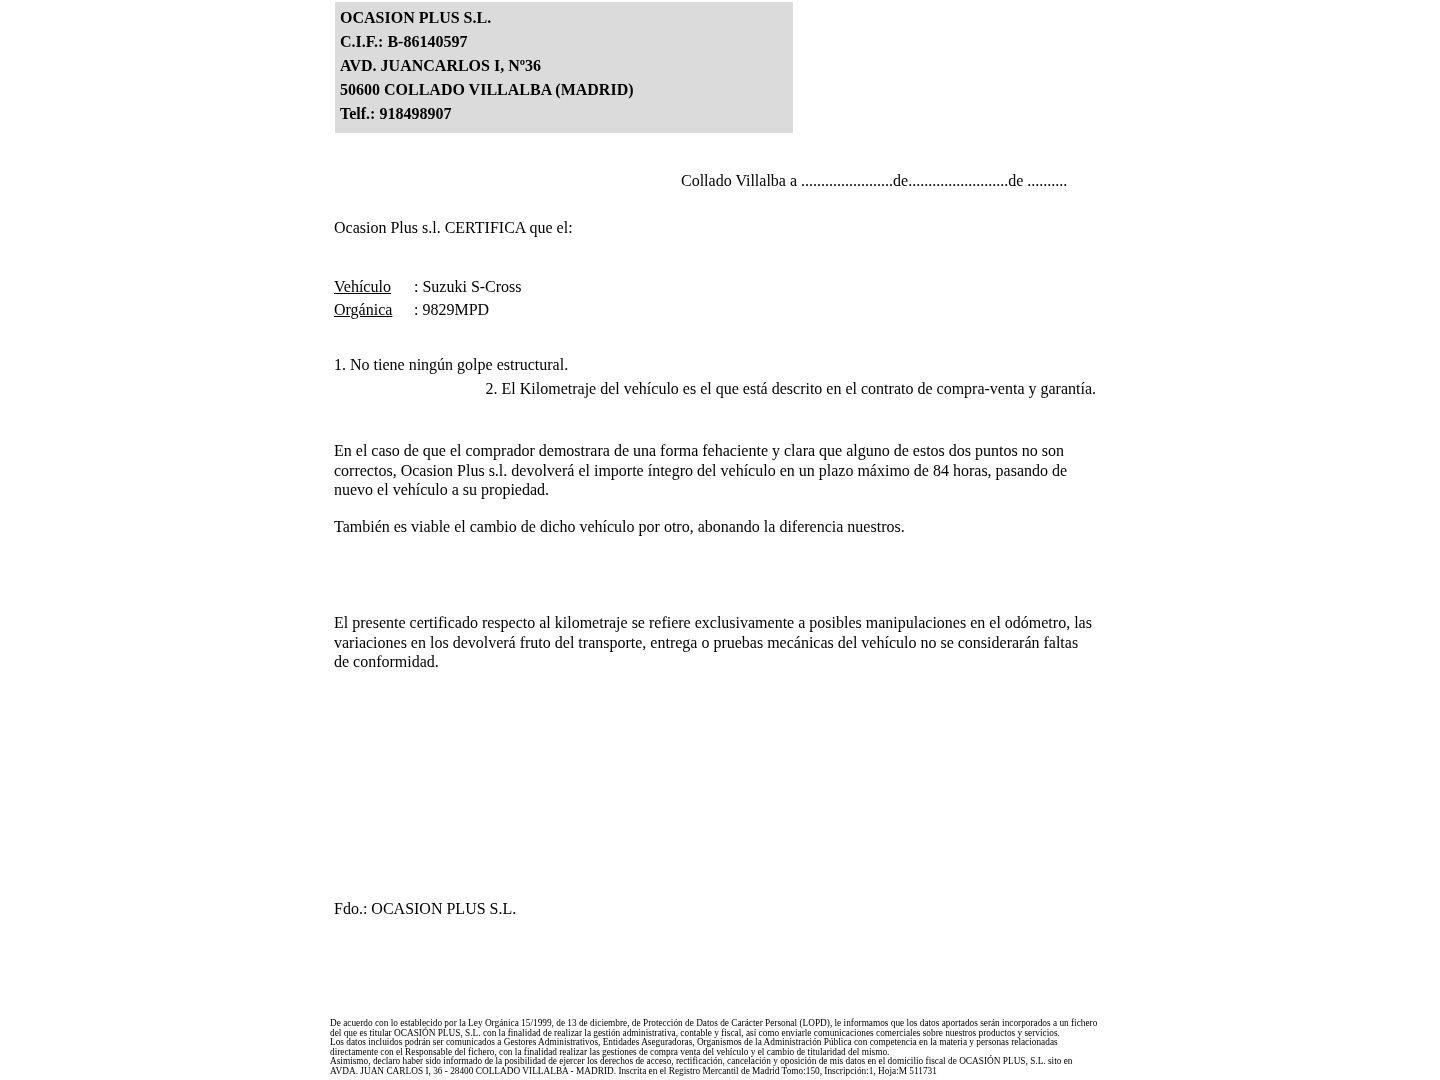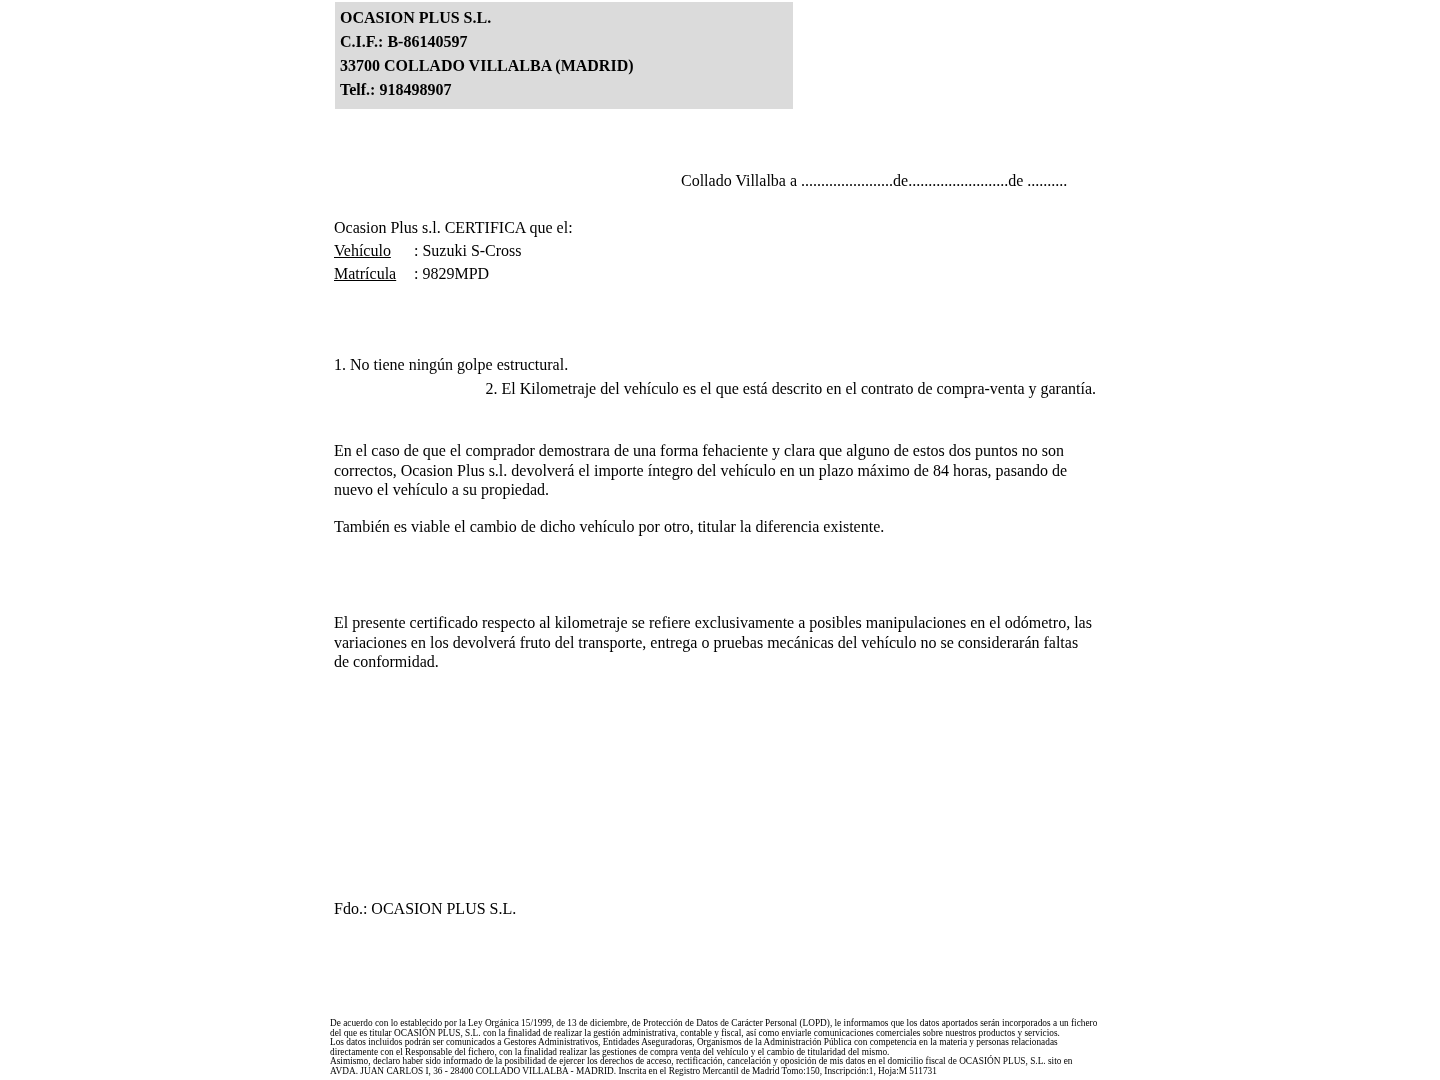--- a/index.html
+++ b/index.html
@@ -42,20 +42,21 @@
     width: 762px;
     font-size: 16px;
     line-height: 19.5px;
   }
 
   .field-line { white-space: nowrap; }
   .field-label {
     display: inline-block;
     width: 80px;
     text-decoration: underline;
+    margin-top: 36px;
   }
 
   .signature {
     left: 334px;
     top: 864px;
     font-size: 16px;
     margin-top: 36px;
   }
 
   .legal {
@@ -67,41 +68,42 @@
   }
 </style>
 </head>
 <body>
 
 <div class="page">
 
   <div class="abs header-box">
     <div>OCASION PLUS S.L.</div>
     <div>C.I.F.: B-86140597</div>
-    <div>33700 COLLADO VILLALBA (MADRID)</div>
+    <div>AVD. JUANCARLOS I, Nº36</div>
+    <div>50600 COLLADO VILLALBA (MADRID)</div>
     <div>Telf.: 918498907</div>
   </div>
 
   <div class="abs date-line">Collado Villalba a .......................de.........................de ..........</div>
 
   <div class="abs body-text" style="top:218px;">Ocasion Plus s.l. CERTIFICA que el:</div>
 
   <div class="abs body-text field-line" style="top:241px;">
     <span class="field-label">Vehículo</span><span>: Suzuki S-Cross</span>
   </div>
 
   <div class="abs body-text field-line" style="top:264px;">
-    <span class="field-label">Matrícula</span><span>: 9829MPD</span>
+    <span class="field-label">Orgánica</span><span>: 9829MPD</span>
   </div>
 
   <div class="abs body-text" style="top:326px;margin-top:29px;">1. No tiene ningún golpe estructural.</div>
   <div class="abs body-text" style="top:379px;text-align:right;">2. El Kilometraje del vehículo es el que está descrito en el contrato de compra-venta y garantía.</div>
 
   <div class="abs body-text" style="top:441px;">En el caso de que el comprador demostrara de una forma fehaciente y clara que alguno de estos dos puntos no son correctos, Ocasion Plus s.l. devolverá el importe íntegro del vehículo en un plazo máximo de 84 horas, pasando de nuevo el vehículo a su propiedad.</div>
-  <div class="abs body-text" style="top:517px;">También es viable el cambio de dicho vehículo por otro, titular la diferencia existente.</div>
+  <div class="abs body-text" style="top:517px;">También es viable el cambio de dicho vehículo por otro, abonando la diferencia nuestros.</div>
   <div class="abs body-text" style="top:613px;">El presente certificado respecto al kilometraje se refiere exclusivamente a posibles manipulaciones en el odómetro, las variaciones en los devolverá fruto del transporte, entrega o pruebas mecánicas del vehículo no se considerarán faltas de conformidad.</div>
 
   <div class="abs signature">Fdo.: OCASION PLUS S.L.</div>
 
   <div class="abs legal">
     <div>De acuerdo con lo establecido por la Ley Orgánica 15/1999, de 13 de diciembre, de Protección de Datos de Carácter Personal (LOPD), le informamos que los datos aportados serán incorporados a un fichero del que es titular OCASIÓN PLUS, S.L. con la finalidad de realizar la gestión administrativa, contable y fiscal, así como enviarle comunicaciones comerciales sobre nuestros productos y servicios.</div>
     <div>Los datos incluidos podrán ser comunicados a Gestores Administrativos, Entidades Aseguradoras, Organismos de la Administración Pública con competencia en la materia y personas relacionadas directamente con el Responsable del fichero, con la finalidad realizar las gestiones de compra venta del vehículo y el cambio de titularidad del mismo.</div>
     <div>Asimismo, declaro haber sido informado de la posibilidad de ejercer los derechos de acceso, rectificación, cancelación y oposición de mis datos en el domicilio fiscal de OCASIÓN PLUS, S.L. sito en AVDA. JUAN CARLOS I, 36 - 28400 COLLADO VILLALBA - MADRID. Inscrita en el Registro Mercantil de Madrid Tomo:150, Inscripción:1, Hoja:M 511731</div>
   </div>
 

